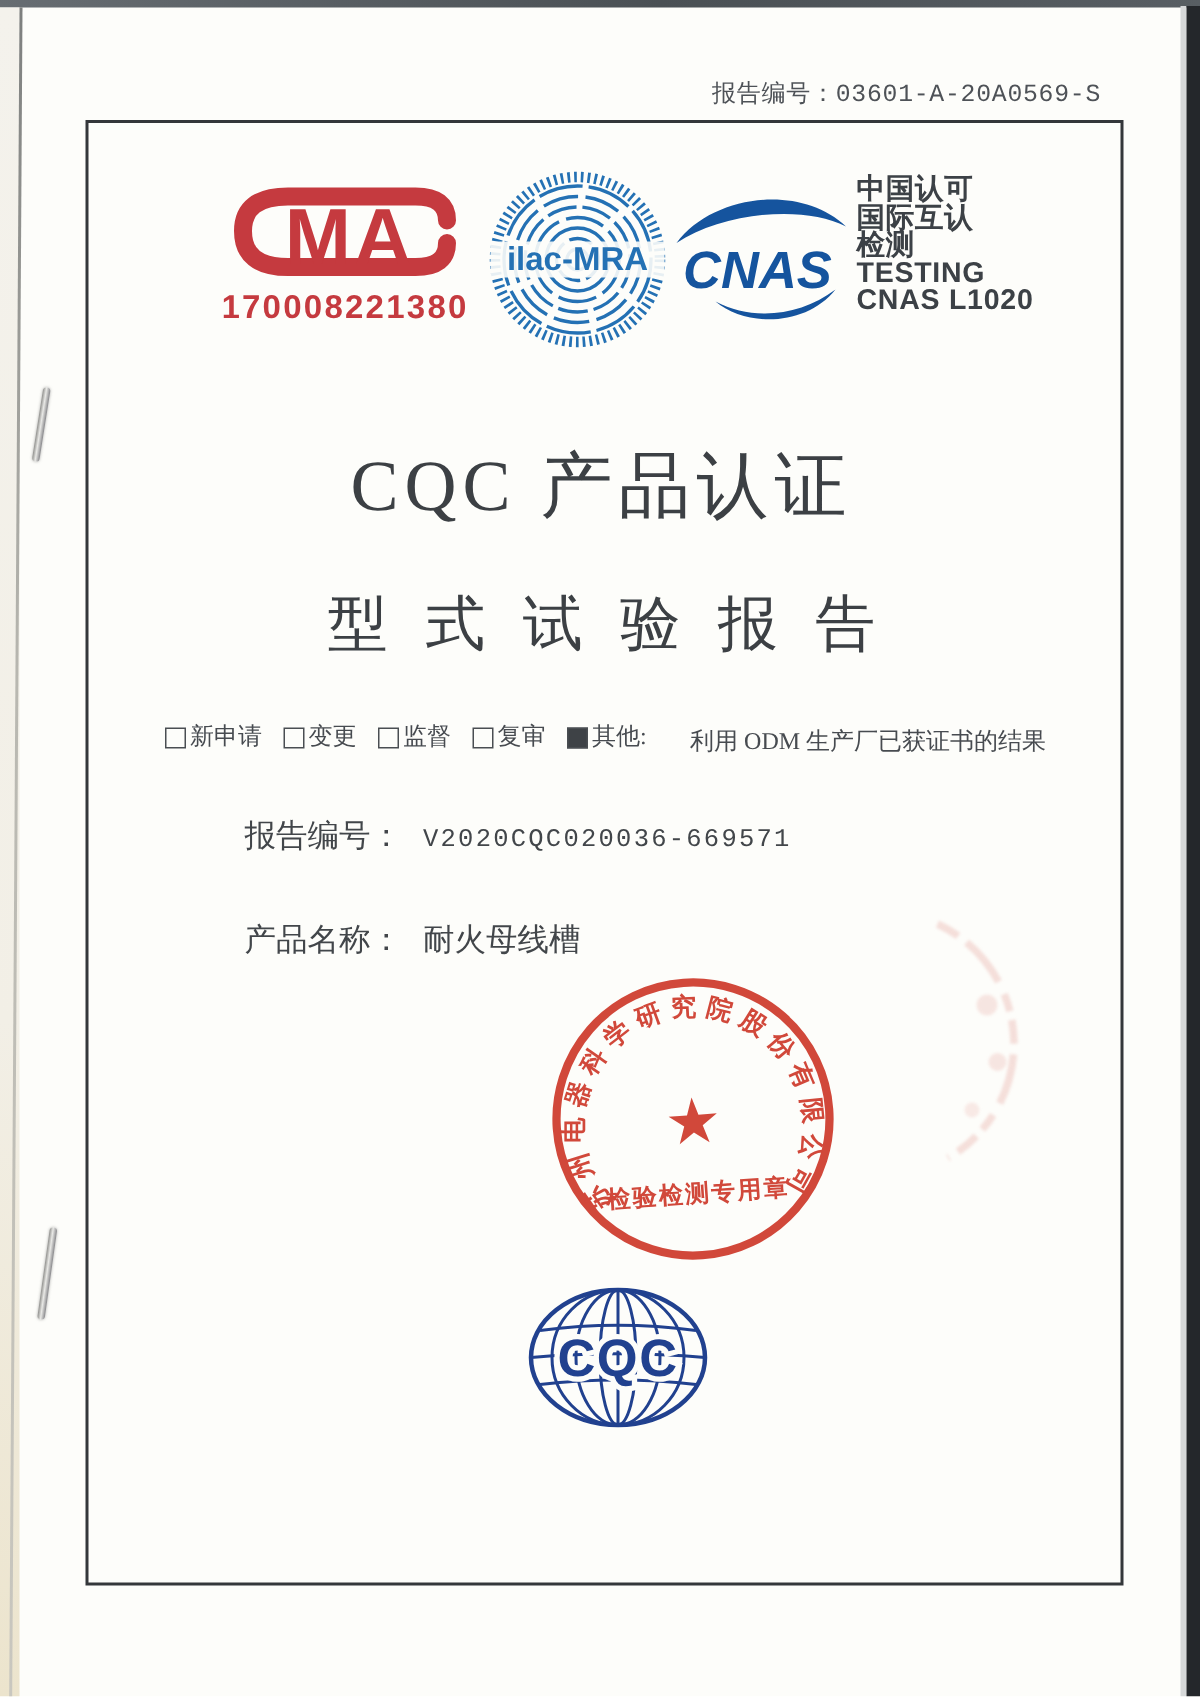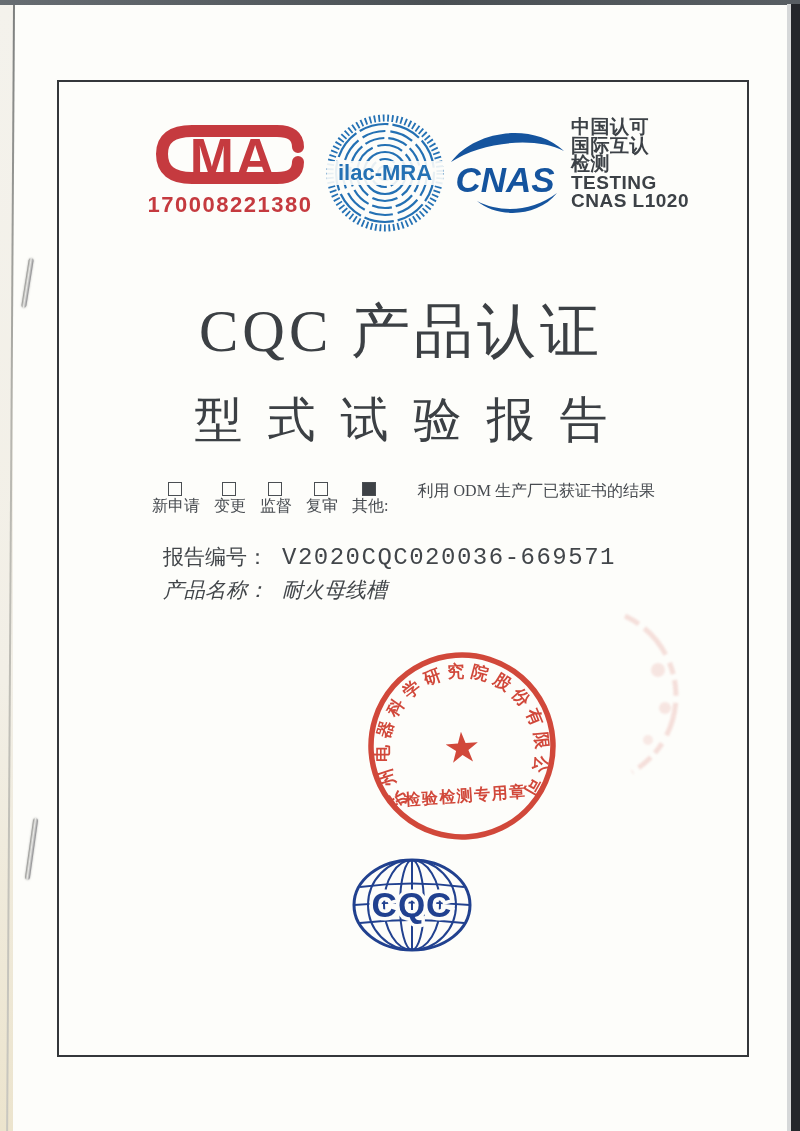--- a/index.html
+++ b/index.html
@@ -34,37 +34,37 @@
   .logo-row{position:absolute;left:57px;top:108px;width:688px;height:130px;}
   .cma{position:absolute;left:92px;top:12px;}
   .ilac{position:absolute;left:268px;top:4px;}
   .cnas{position:absolute;left:390px;top:16px;}
   .accred{position:absolute;left:514px;top:10px;width:140px;
           font-family:"Liberation Sans","DejaVu Sans",sans-serif;
           font-weight:bold;font-size:19px;line-height:18.5px;color:#3c4146;letter-spacing:.5px;}
 
   
   .title1{position:absolute;left:57px;top:292px;width:688px;text-align:center;
-          font-size:59px;color:#3c4044;letter-spacing:4px;}
+          font-size:48px;color:#3c4044;letter-spacing:4px;}
   .title2{position:absolute;left:57px;top:388px;width:688px;text-align:center;
-          font-size:48px;color:#3c4044;letter-spacing:25px;text-indent:25px;}
+          font-size:40px;color:#3c4044;letter-spacing:25px;text-indent:25px;}
 
   
   .check-row{position:absolute;left:57px;top:481px;width:688px;text-align:center;
              font-size:16px;color:#474b50;white-space:nowrap;}
-  .opt{display:inline-flex;align-items:center;margin:0 5px;flex-direction:column;}
+  .opt{display:inline-flex;align-items:center;margin:0 5px;}
   .box{display:inline-block;width:12px;height:12px;border:1.5px solid #4a4e52;margin-right:3px;}
   .box.filled{background:#3e4246;}
   .other-note{margin-left:20px;}
 
   
   .field{position:absolute;left:163px;font-size:21px;color:#42464a;white-space:nowrap;}
   .field .val{margin-left:14px;}
-  .field .mono{font-family:"Liberation Mono","DejaVu Sans Mono",monospace;font-size:24px;letter-spacing:1.5px;}
-  .f-app{top:543px;} .f-name{top:576px;font-style:italic;} .f-model{top:663px;} .f-lab{top:728px;}
+  .field .mono{font-family:"Liberation Mono","DejaVu Sans Mono",monospace;font-size:17px;letter-spacing:1.5px;}
+  .f-app{top:543px;} .f-name{top:612px;} .f-model{top:663px;} .f-lab{top:728px;}
 
   
   .stamp{position:absolute;left:360px;top:644px;width:204px;height:204px;
          mix-blend-mode:multiply;opacity:.92;filter:blur(.4px);}
   .ghost-stamp{position:absolute;left:540px;top:600px;width:200px;height:200px;opacity:.55;filter:blur(1.1px);}
 
   
   .cqc{position:absolute;left:350px;top:856px;width:124px;height:98px;}
 
   svg text{font-family:"Liberation Sans","DejaVu Sans",sans-serif;}
@@ -78,20 +78,23 @@
   <div class="top-strip"></div>
   <div class="right-paper-edge"></div>
   <div class="right-strip"></div>
   <div class="left-band"></div>
   <div class="left-edge-line"></div>
   <div class="staple s1"></div>
   <div class="staple s2"></div>
 
   <div class="border-box"></div>
 
+  <div class="report-line">
+    <span>报告编号：</span><span class="num">03601-A-20A0569-S</span>
+  </div>
 
   <div class="logo-row">
 
     <svg class="cma" width="162" height="100" viewBox="0 0 162 100">
       <path d="M 149,27 Q 149,11 128,11 L 43,11 Q 13,11 13,34 Q 13,58 43,58 L 128,58 Q 149,58 149,42" fill="none" stroke="#c53a3f" stroke-width="12" stroke-linecap="round"></path>
       <text x="84" y="56" text-anchor="middle" font-size="53" font-weight="bold" fill="#c53a3f" letter-spacing="2">MA</text>
       <text x="81" y="92" text-anchor="middle" font-size="22" font-weight="bold" fill="#c53a3f" letter-spacing="1.5">170008221380</text>
     </svg>
 
     <svg class="ilac" width="120" height="122" viewBox="0 0 120 122">

